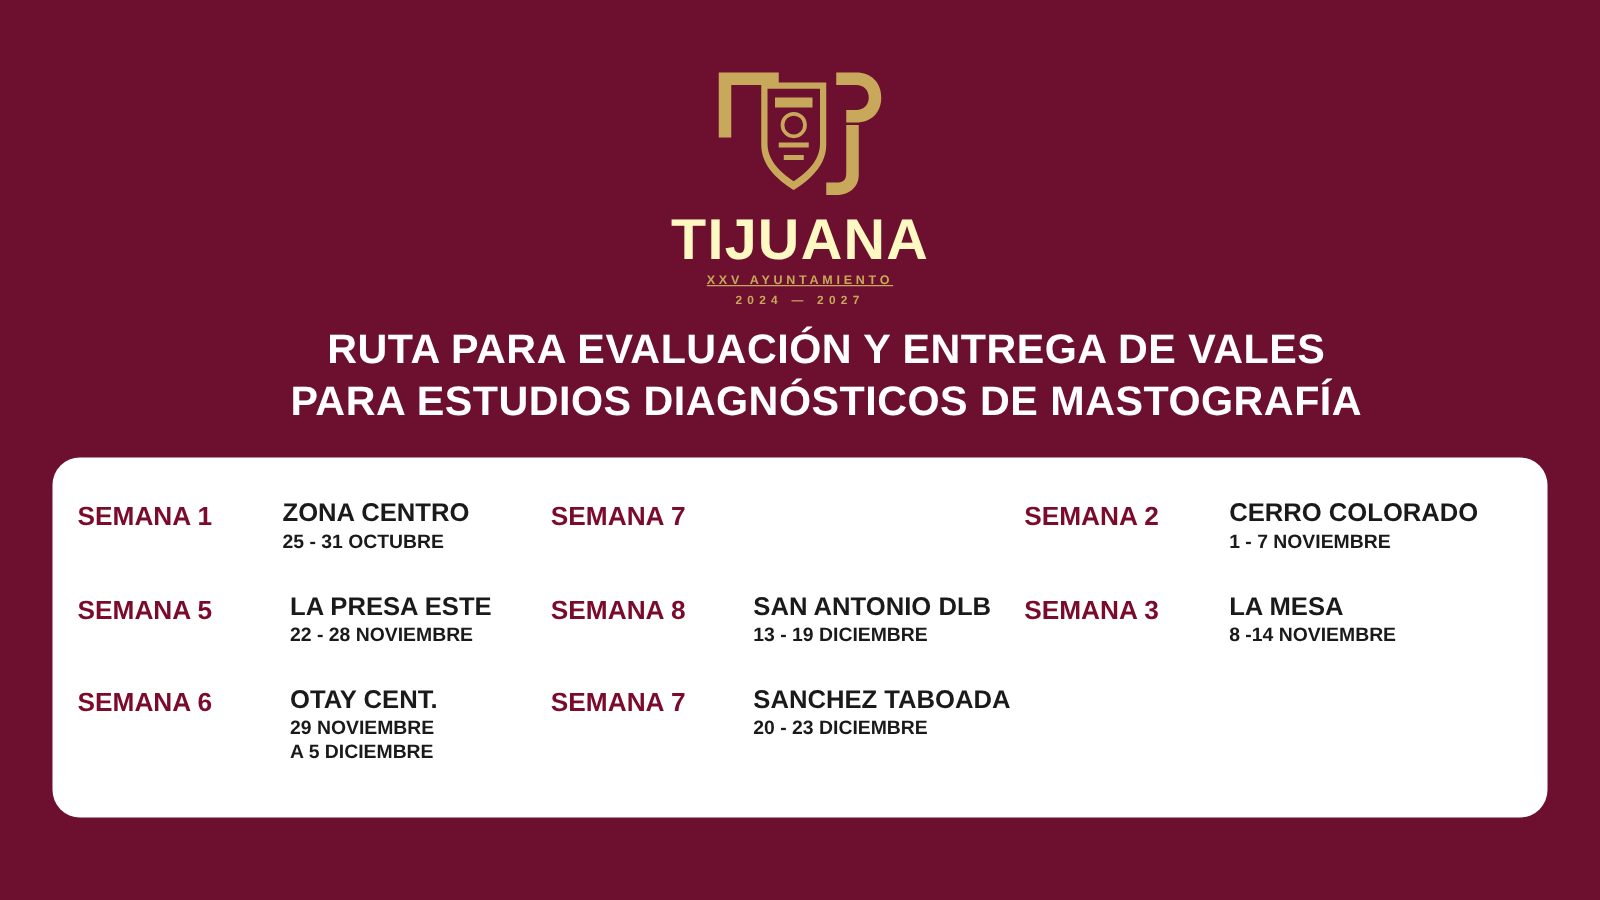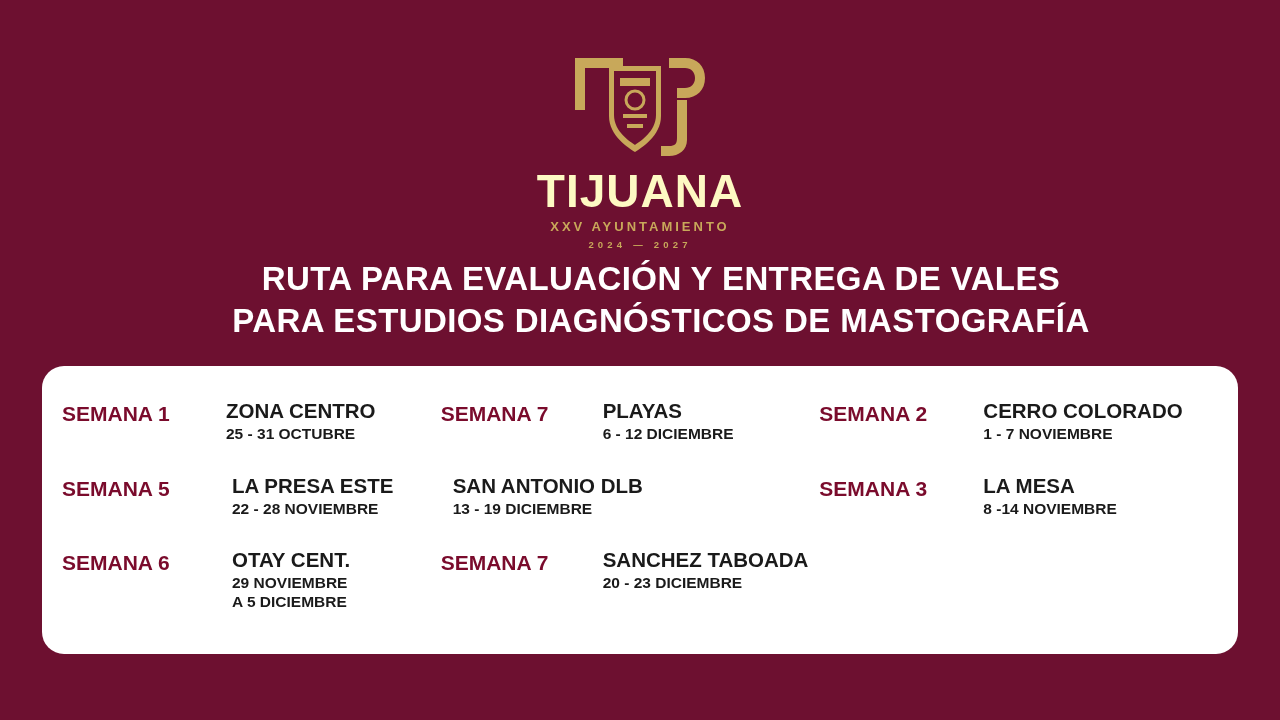--- a/index.html
+++ b/index.html
@@ -42,24 +42,25 @@
     margin-top: 6px;
     font-size: 46px;
     font-weight: bold;
     letter-spacing: 1px;
     color: #fef9c3;
     line-height: 1;
     font-family: "Liberation Sans", sans-serif;
   }
   .logo-sub {
     margin-top: 5px;
-    font-size: 13px;
+    font-size: 10px;
     letter-spacing: 3.0px;
     color: #c8a85a;
     font-weight: bold;
+    text-decoration: underline;
   }
   .logo-years {
     margin-top: 5px;
     font-size: 9.5px;
     letter-spacing: 4.2px;
     color: #c8a85a;
     font-weight: bold;
   }
 
   
@@ -168,43 +169,40 @@
       <div class="week">SEMANA 1</div>
       <div class="info">
         <div class="zone">ZONA CENTRO</div>
         <div class="dates">25 - 31 OCTUBRE</div>
       </div>
     </div>
 
 
     <div class="entry col3">
       <div class="week">SEMANA 7</div>
-      <div class="info">
-        <div class="zone">PLAYAS</div>
-        <div class="dates">6 - 12 DICIEMBRE</div>
-      </div>
     </div>
 
     <div class="entry col1">
       <div class="week">SEMANA 2</div>
       <div class="info">
         <div class="zone">CERRO COLORADO</div>
         <div class="dates">1 - 7 NOVIEMBRE</div>
       </div>
     </div>
 
     <div class="entry col2">
       <div class="week">SEMANA 5</div>
       <div class="info">
         <div class="zone">LA PRESA ESTE</div>
         <div class="dates">22 - 28 NOVIEMBRE</div>
       </div>
     </div>
 
     <div class="entry col3">
+      <div class="week">SEMANA 8</div>
       <div class="info">
         <div class="zone">SAN ANTONIO DLB</div>
         <div class="dates">13 - 19 DICIEMBRE</div>
       </div>
     </div>
 
     <div class="entry col1">
       <div class="week">SEMANA 3</div>
       <div class="info">
         <div class="zone">LA MESA</div>

